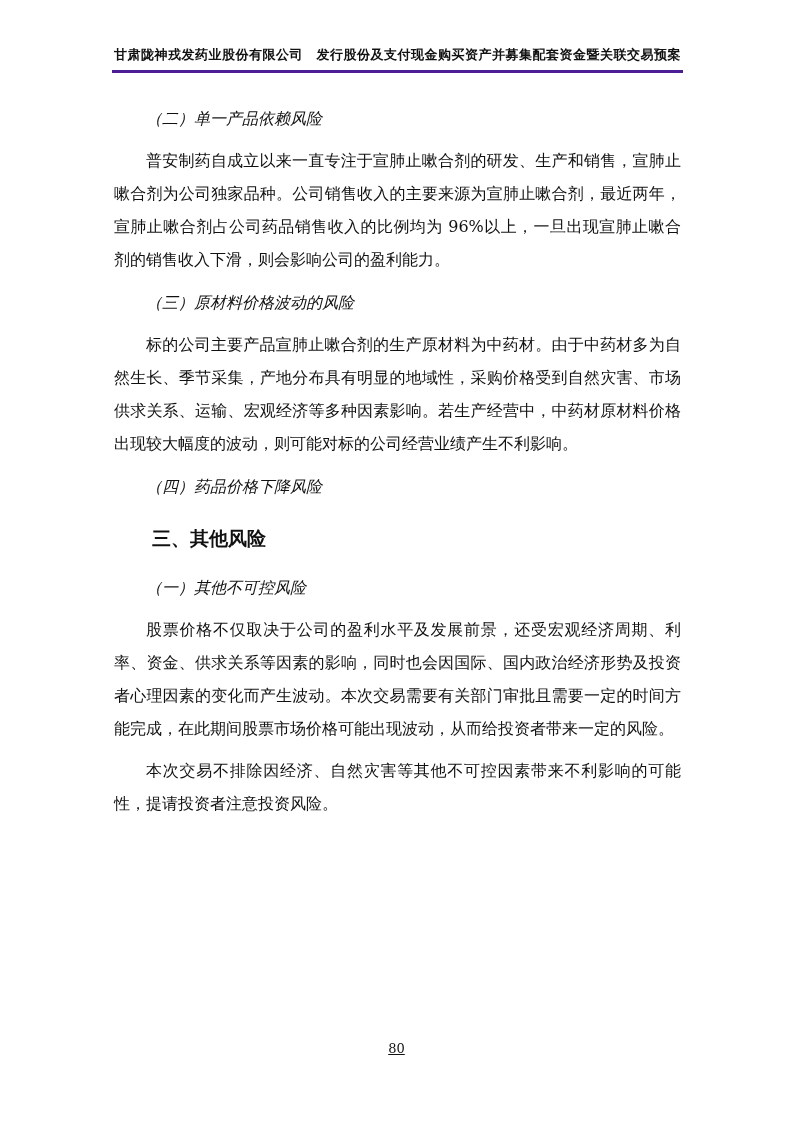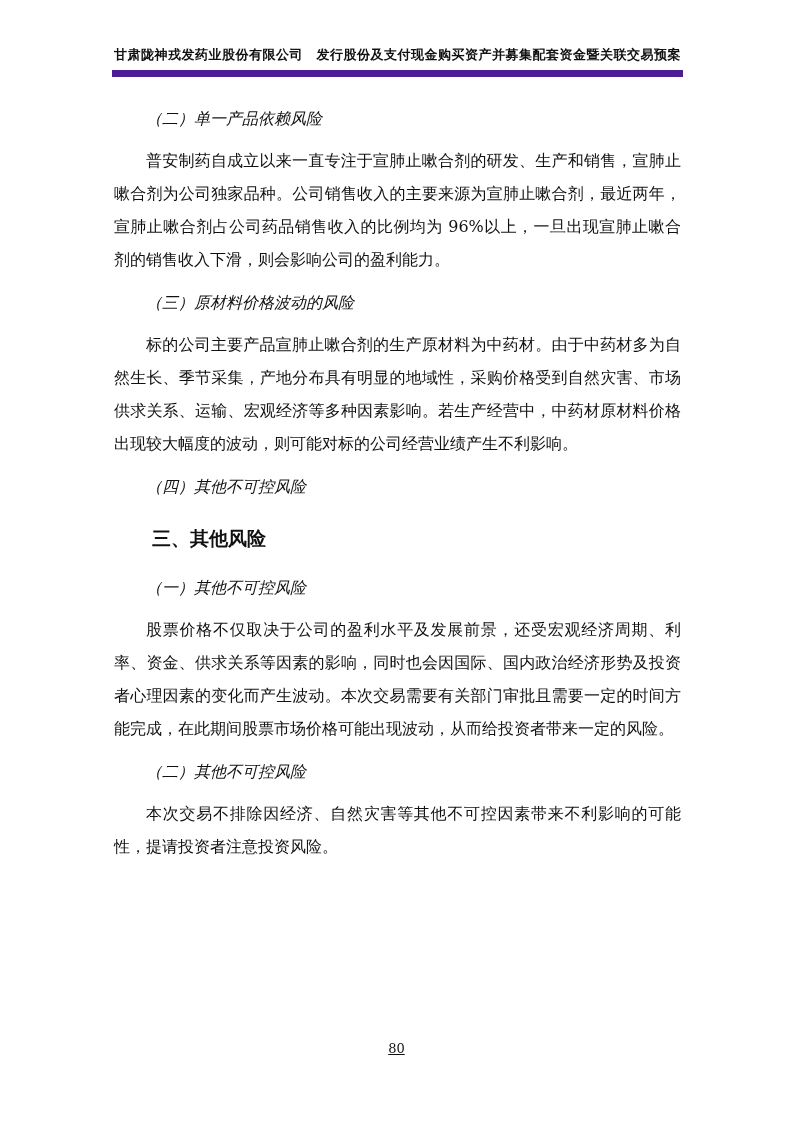--- a/index.html
+++ b/index.html
@@ -21,21 +21,21 @@
   .page-header {
     position: absolute;
     top: 46px;
     left: 112px;
     right: 110px;
     text-align: center;
     font-size: 13px;
     font-weight: bold;
     letter-spacing: 0.5px;
     padding-bottom: 6px;
-    border-bottom: 7px solid #4c1d95;
+    border-bottom: 3px solid #4c1d95;
     white-space: nowrap;
   }
   .content {
     position: absolute;
     top: 92px;
     left: 114px;
     right: 112px;
   }
   .sub-heading {
     font-size: 16px;
@@ -80,30 +80,29 @@
   <div class="content">
 
     <div class="sub-heading">（二）单一产品依赖风险</div>
 
     <div class="paragraph">普安制药自成立以来一直专注于宣肺止嗽合剂的研发、生产和销售，宣肺止嗽合剂为公司独家品种。公司销售收入的主要来源为宣肺止嗽合剂，最近两年，宣肺止嗽合剂占公司药品销售收入的比例均为 96%以上，一旦出现宣肺止嗽合剂的销售收入下滑，则会影响公司的盈利能力。</div>
 
     <div class="sub-heading">（三）原材料价格波动的风险</div>
 
     <div class="paragraph">标的公司主要产品宣肺止嗽合剂的生产原材料为中药材。由于中药材多为自然生长、季节采集，产地分布具有明显的地域性，采购价格受到自然灾害、市场供求关系、运输、宏观经济等多种因素影响。若生产经营中，中药材原材料价格出现较大幅度的波动，则可能对标的公司经营业绩产生不利影响。</div>
 
-    <div class="sub-heading">（四）其他不可控风险</div>
+    <div class="sub-heading">（四）药品价格下降风险</div>
 
 
     <div class="section-heading">三、其他风险</div>
 
     <div class="sub-heading">（一）其他不可控风险</div>
 
     <div class="paragraph">股票价格不仅取决于公司的盈利水平及发展前景，还受宏观经济周期、利率、资金、供求关系等因素的影响，同时也会因国际、国内政治经济形势及投资者心理因素的变化而产生波动。本次交易需要有关部门审批且需要一定的时间方能完成，在此期间股票市场价格可能出现波动，从而给投资者带来一定的风险。</div>
 
-    <div class="sub-heading">（二）其他不可控风险</div>
 
     <div class="paragraph">本次交易不排除因经济、自然灾害等其他不可控因素带来不利影响的可能性，提请投资者注意投资风险。</div>
 
   </div>
 
   <div class="page-footer">80</div>
 
 </div>
 
 </body></html>

